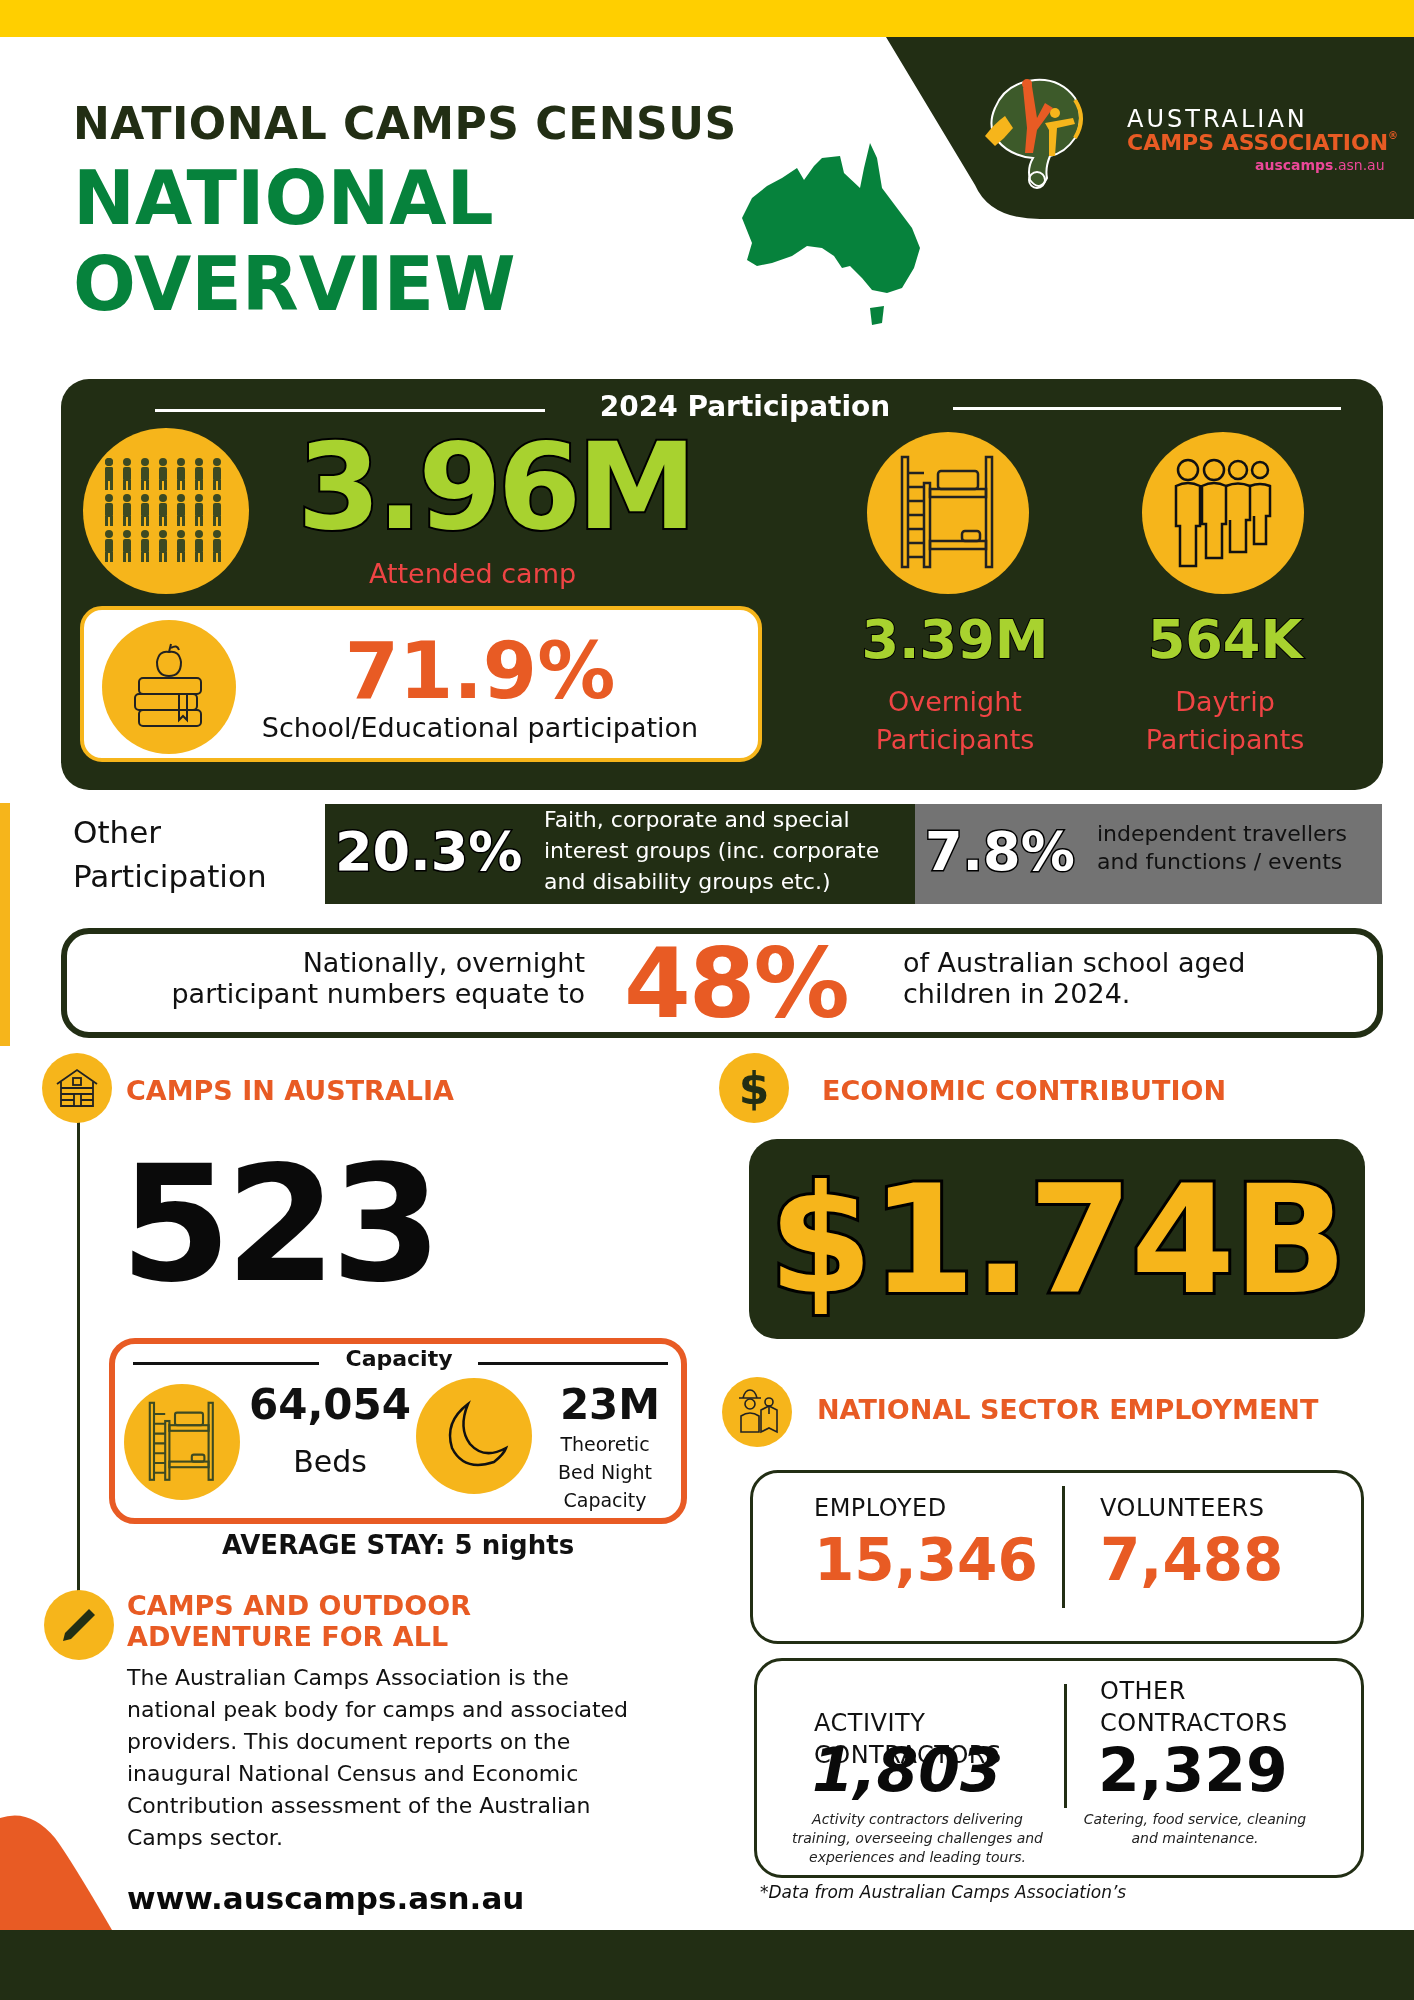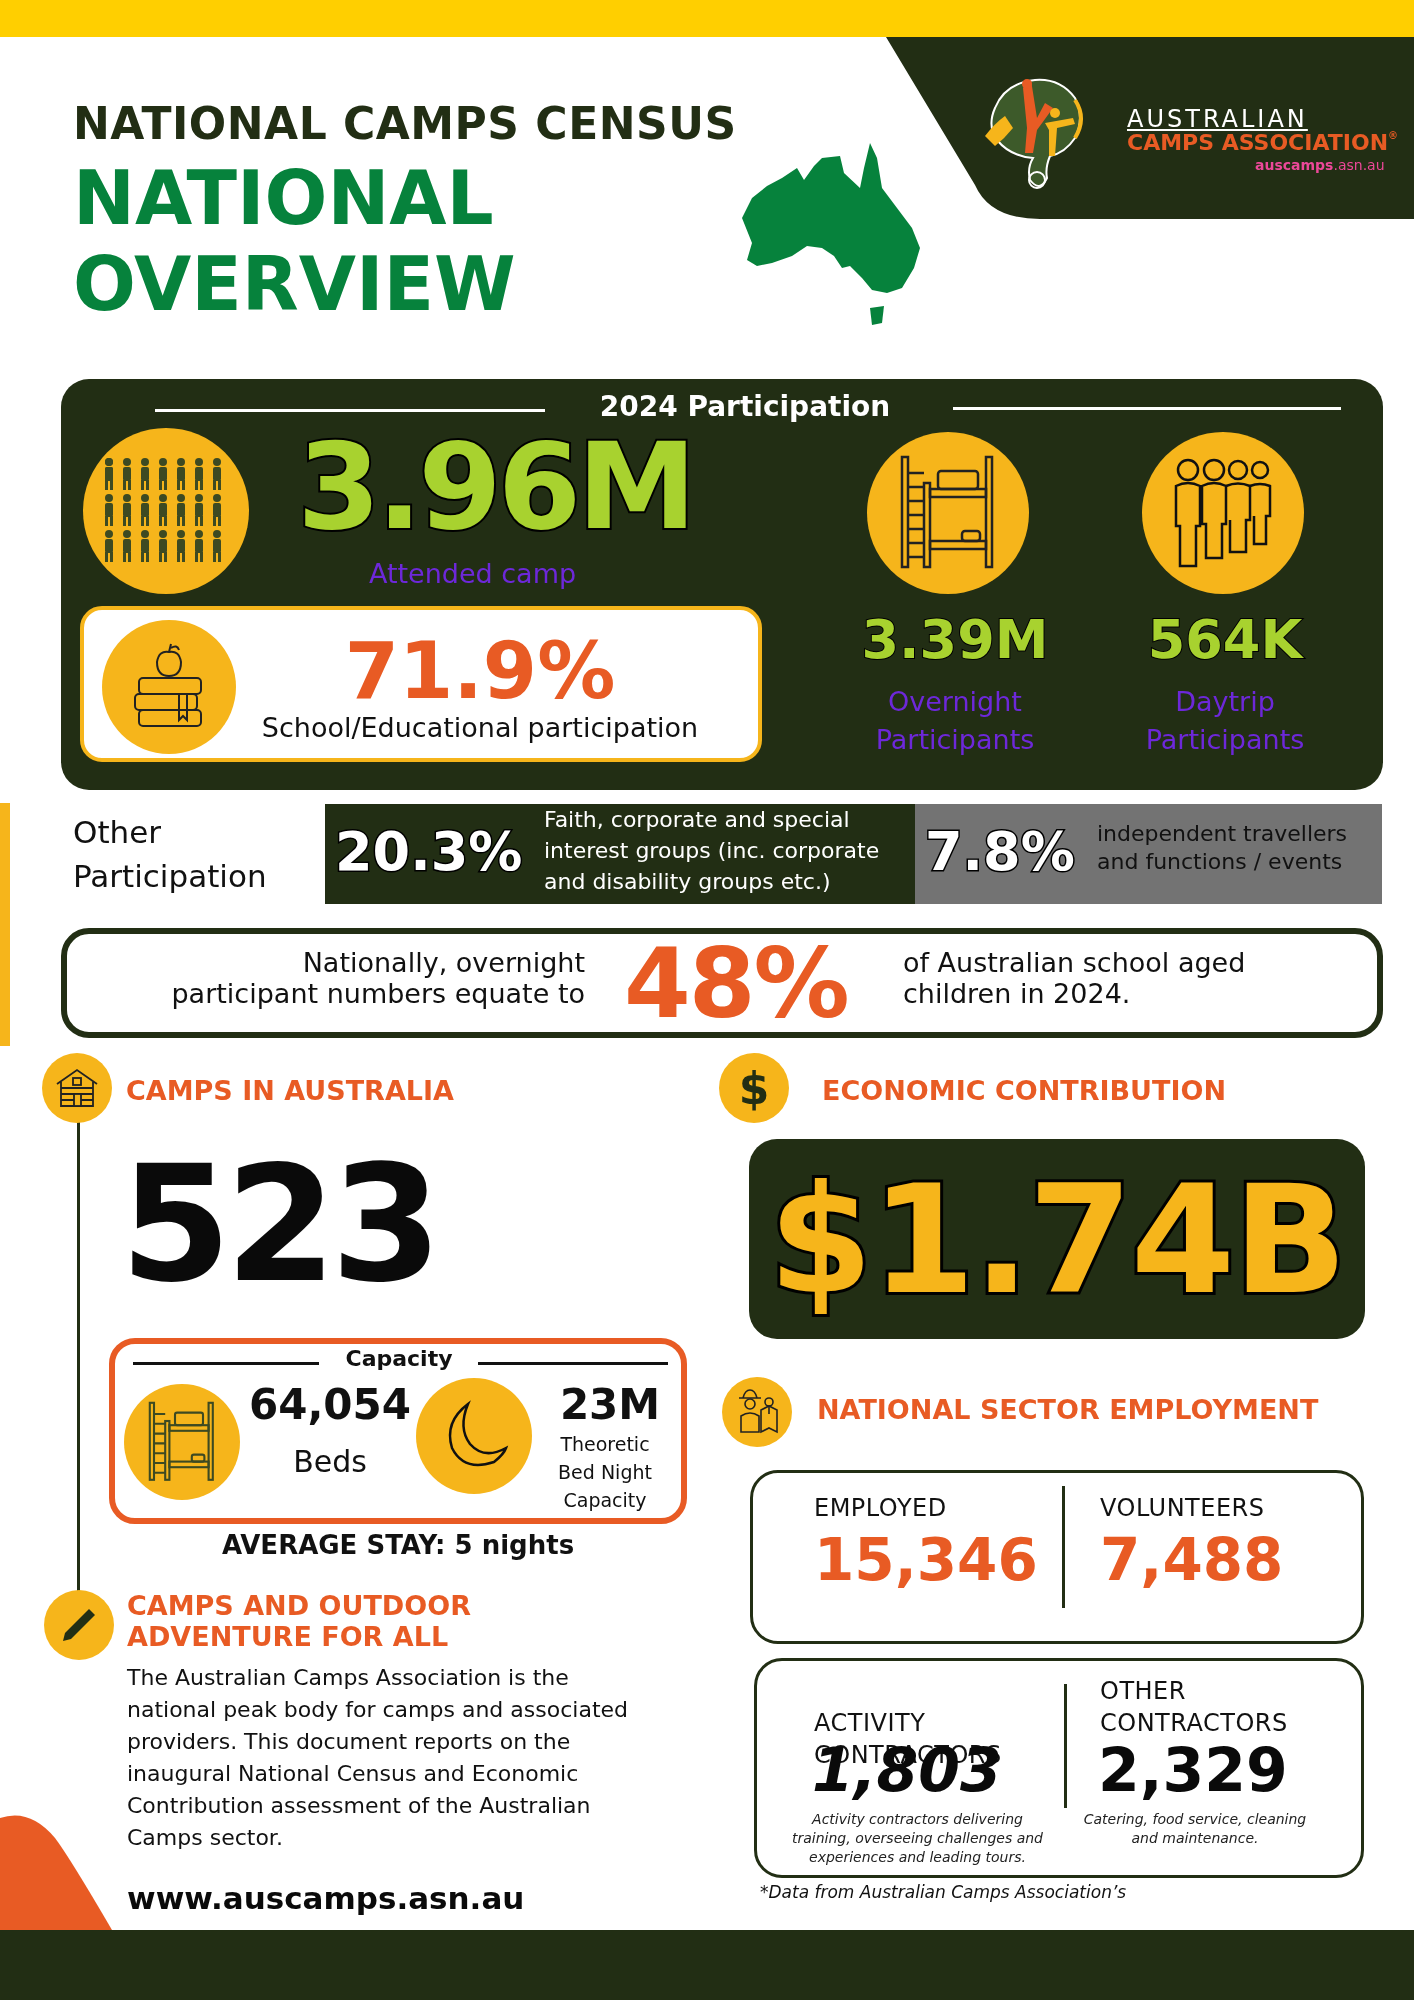--- a/index.html
+++ b/index.html
@@ -15,21 +15,21 @@
   .center { text-align: center; }
 
   .title-small { left: 73px; top: 98px; font-size: 44px; font-weight: 700; color: #222e14; letter-spacing: 0.5px; }
   .title-big { left: 73px; top: 155px; font-size: 74px; font-weight: 700; color: #06823c; line-height: 86px; }
 
   .part-panel { left: 61px; top: 379px; width: 1322px; height: 411px; background: #222e14; border-radius: 28px; }
   .part-line { height: 3px; background: #fff; }
   .part-title { left: 540px; top: 390px; font-size: 28px; font-weight: 700; color: #fff; width: 410px; }
   .circle { border-radius: 50%; background: #f6b51b; display:flex; align-items:center; justify-content:center; }
   .big-green { font-weight: 900; color: #a8d22f; -webkit-text-stroke: 4px #000; paint-order: stroke fill; }
-  .white-label { color: #6d28d9; font-size: 27px; }
+  .white-label { color: #ef4444; font-size: 27px; }
 
   .school-box { left: 80px; top: 606px; width: 682px; height: 156px; background: #fff; border: 4px solid #f6b51b; border-radius: 22px; }
 
   .other-label { left: 73px; top: 810px; font-size: 31px; line-height: 44px; color: #111; }
   .dark-block { left: 325px; top: 804px; width: 590px; height: 100px; background: #222e14; }
   .yellow-block { left: 915px; top: 804px; width: 467px; height: 100px; background: #737373; }
   .outline-pct { font-weight: 900; font-size: 56px; color: #fff; -webkit-text-stroke: 3px #000; paint-order: stroke fill; }
 
   .nat-box { left: 61px; top: 928px; width: 1322px; height: 110px; border: 6px solid #222e14; border-radius: 28px; background:#fff; }
 
@@ -61,21 +61,21 @@
   <svg class="abs" width="120" height="130" style="left:0;top:0;" viewBox="0 0 120 130">
     <path d="M20 40 Q30 15 60 12 Q85 10 100 30 Q110 50 100 70 Q90 85 75 88 Q70 100 72 110 Q65 125 55 112 Q52 100 58 90 Q35 88 22 72 Q12 58 20 40 Z" fill="#3d5a2a" stroke="#ffffff" stroke-width="2"></path>
     <path d="M10 68 Q20 55 30 48 L38 60 Q30 70 20 78 Z" fill="#f6b51b"></path>
     <path d="M48 20 L56 12 L62 50 L70 35 L78 40 L62 62 L58 85 L50 85 L52 60 Z" fill="#e85b24"></path>
     <path d="M70 55 L98 50 L100 56 L82 60 L80 88 L74 88 L74 62 Z" fill="#f6b51b"></path>
     <path d="M100 32 Q112 50 100 70" fill="none" stroke="#f6b51b" stroke-width="4"></path>
     <circle cx="80" cy="45" r="5" fill="#f6b51b"></circle>
     <circle cx="52" cy="16" r="5" fill="#e85b24"></circle>
     <circle cx="62" cy="112" r="8" fill="none" stroke="#ffffff" stroke-width="2"></circle>
   </svg>
-  <div class="abs" style="left:152px; top:37px; font-size:24px; color:#fff; letter-spacing:3px;text-decoration:underline;">AUSTRALIAN</div>
+  <div class="abs" style="left:152px; top:37px; font-size:24px; color:#fff; letter-spacing:3px;">AUSTRALIAN</div>
   <div class="abs" style="left:152px; top:62px; font-size:22px; font-weight:700; color:#e85b24; white-space:nowrap;">
     <span>CAMPS ASSOCIATION</span><span style="font-size:10px; vertical-align:top;">®</span>
   </div>
   <div class="abs" style="left:280px; top:89px; font-size:14px; color:#ec4899; white-space:nowrap;">
     <span class="bold">auscamps</span><span>.asn.au</span>
   </div>
 </div>
 
 <div class="abs title-small">NATIONAL CAMPS CENSUS</div>
 <div class="abs title-big">

